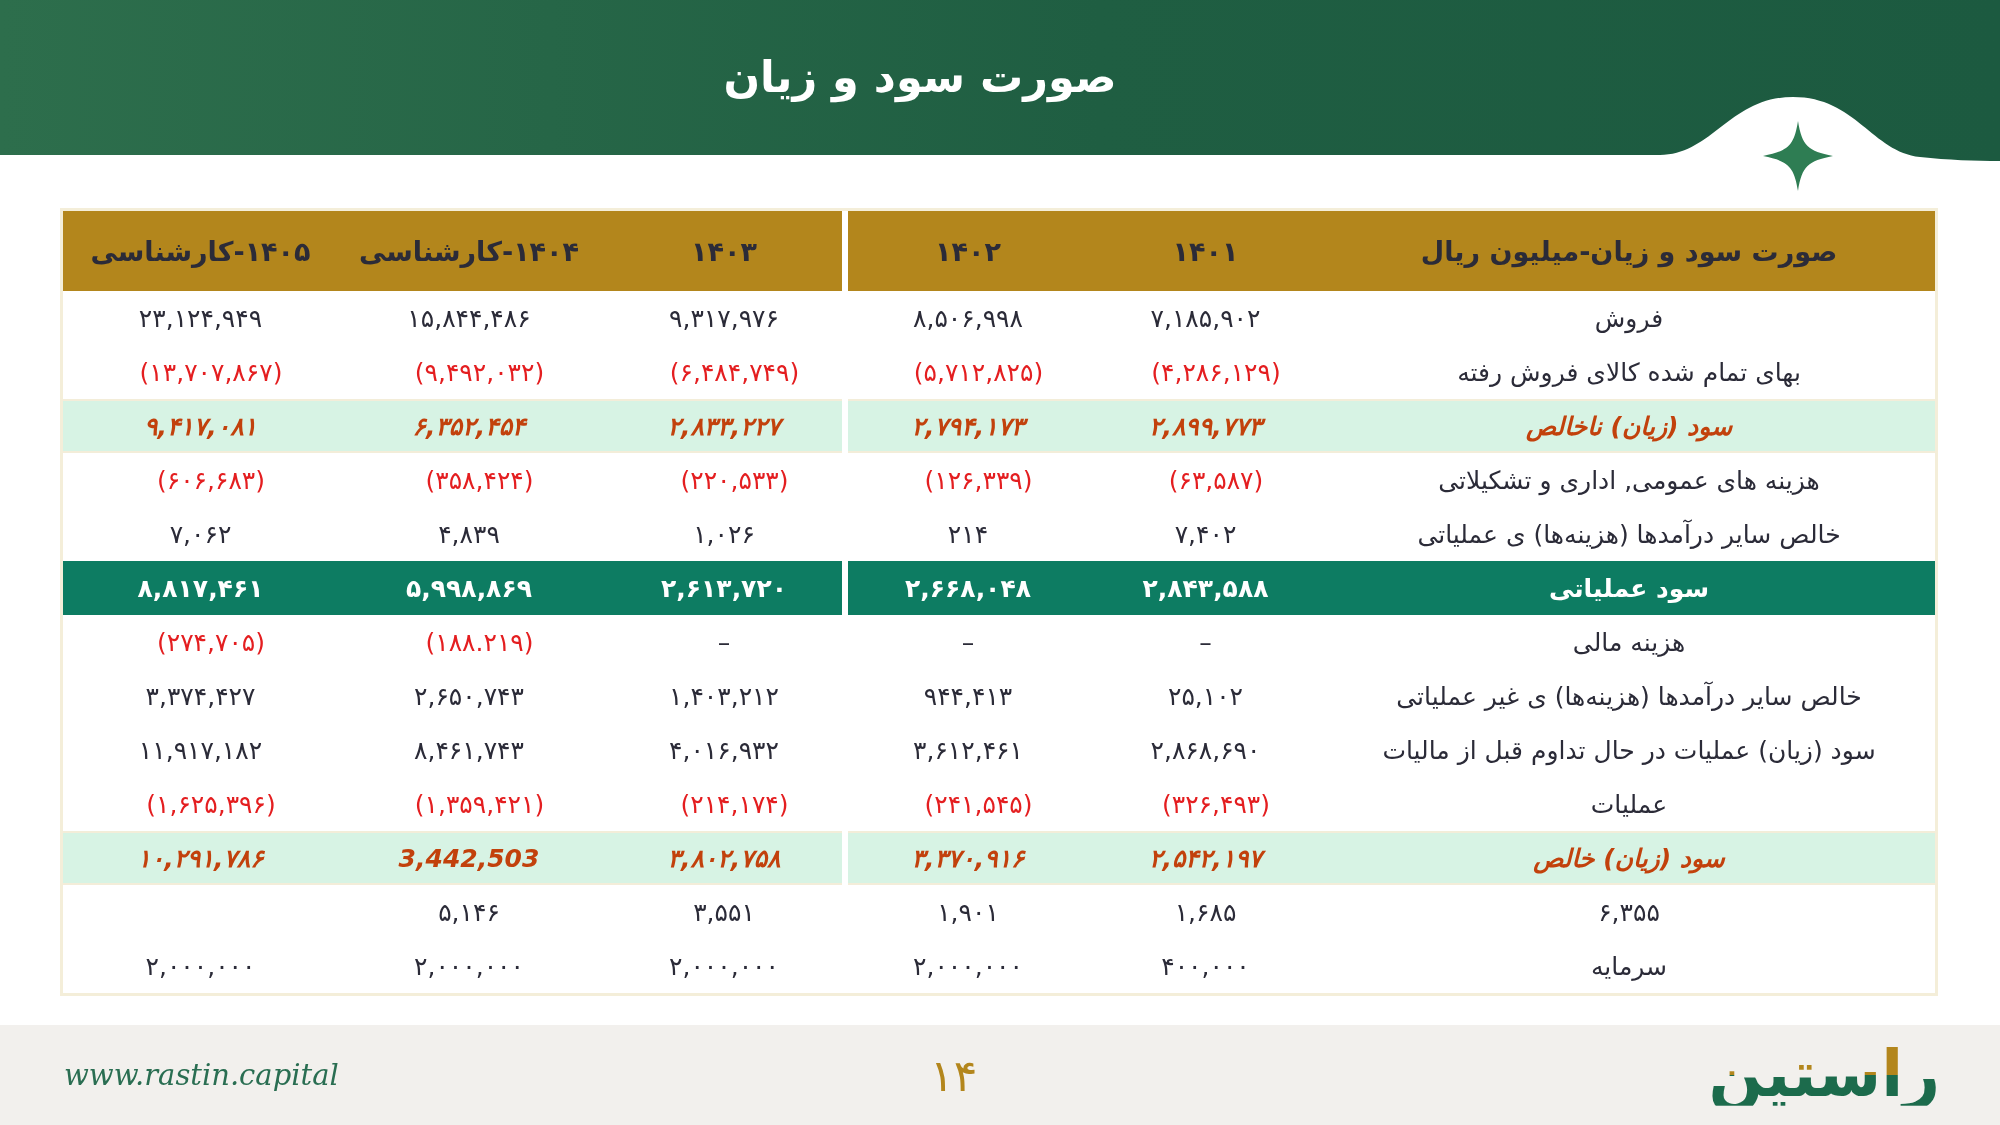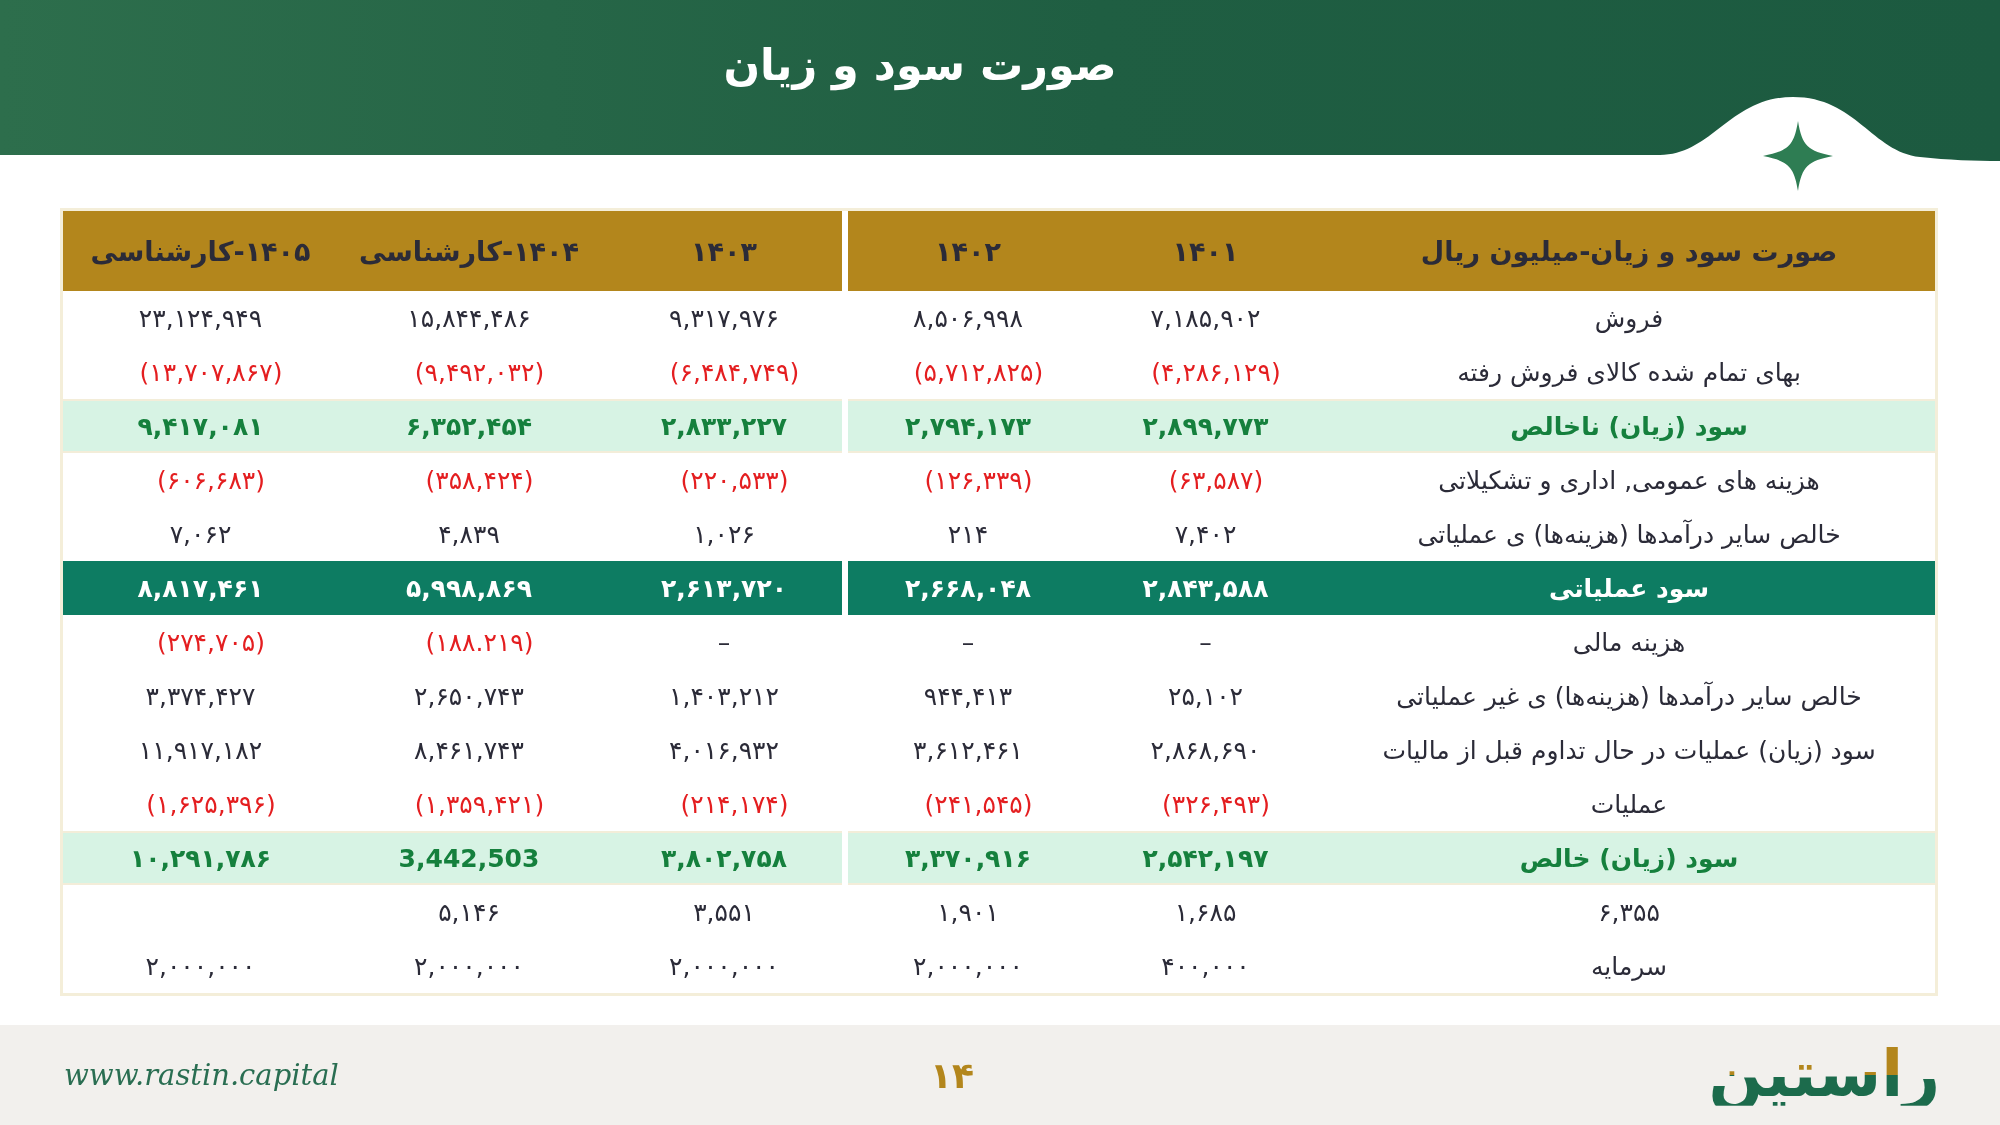--- a/index.html
+++ b/index.html
@@ -5,61 +5,61 @@
   html,body{margin:0;padding:0;background:#ffffff;}
   .slide{
     position:relative;width:2000px;height:1125px;background:#ffffff;
     overflow:hidden;font-family:"DejaVu Sans",sans-serif;
   }
 
   
   .header{position:absolute;top:0;left:0;width:2000px;height:215px;}
   .header svg{display:block;}
   .page-title{
-    position:absolute;top:40px;left:0;right:160px;text-align:center;
+    position:absolute;top:52px;left:0;right:160px;text-align:center;
     direction:rtl;color:#ffffff;font-size:43px;font-weight:bold;letter-spacing:0;
   }
 
   
   .pnl-table{
     position:absolute;top:208px;left:60px;width:1878px;
     direction:rtl;border:3px solid #f4eed9;box-sizing:border-box;background:#ffffff;
   }
   .t-row{
     display:grid;
     grid-template-columns:612px 235px 240px 248px 262px 275px;
     align-items:center;height:54px;
   }
   .t-row.head{height:80px;background:#b3861c;color:#ffffff;font-weight:bold;}
   .t-row.head .cell{font-size:27px;}
   .cell{
     text-align:center;font-size:25px;color:#2b2b38;direction:rtl;
     white-space:nowrap;overflow:visible;line-height:1;
   }
   .t-row.mint{background:#d7f3e4;border-top:2px solid #f3edd9;border-bottom:2px solid #f3edd9;box-sizing:border-box;}
-  .t-row.mint .cell{color:#15803d;font-weight:bold;}
+  .t-row.mint .cell{color:#c2410c;font-weight:bold;font-style:italic;}
   .t-row.dark{background:#0d7c62;}
   .t-row.dark .cell{color:#ffffff;font-weight:bold;}
   .cell.neg{color:#e41e20;margin-left:21px;}
   .col-divider{
     position:absolute;top:0;bottom:0;left:779px;width:6px;background:#ffffff;z-index:3;
   }
 
   
   .footer{
     position:absolute;left:0;bottom:0;width:2000px;height:100px;background:#f2f0ed;
   }
   .site-link{
     position:absolute;left:64px;top:50%;transform:translateY(-50%);
     font-family:"DejaVu Serif",serif;font-style:italic;font-size:29px;color:#2a6e52;
     text-decoration:none;
   }
   .page-number{
     position:absolute;left:930px;top:50%;transform:translateY(-50%);
-    color:#b3861c;font-size:36px;font-weight:bold;direction:rtl;
+    color:#b3861c;font-size:44px;font-weight:normal;direction:rtl;
   }
   .logo{
     position:absolute;right:60px;top:50%;transform:translateY(-52%);
     font-size:64px;font-weight:bold;direction:rtl;line-height:1;
     background:linear-gradient(180deg,#b3861c 0%,#b3861c 52%,#1c6b4c 52%,#1c6b4c 100%);
     -webkit-background-clip:text;background-clip:text;color:transparent;
   }
 </style>
 </head>
 <body>

